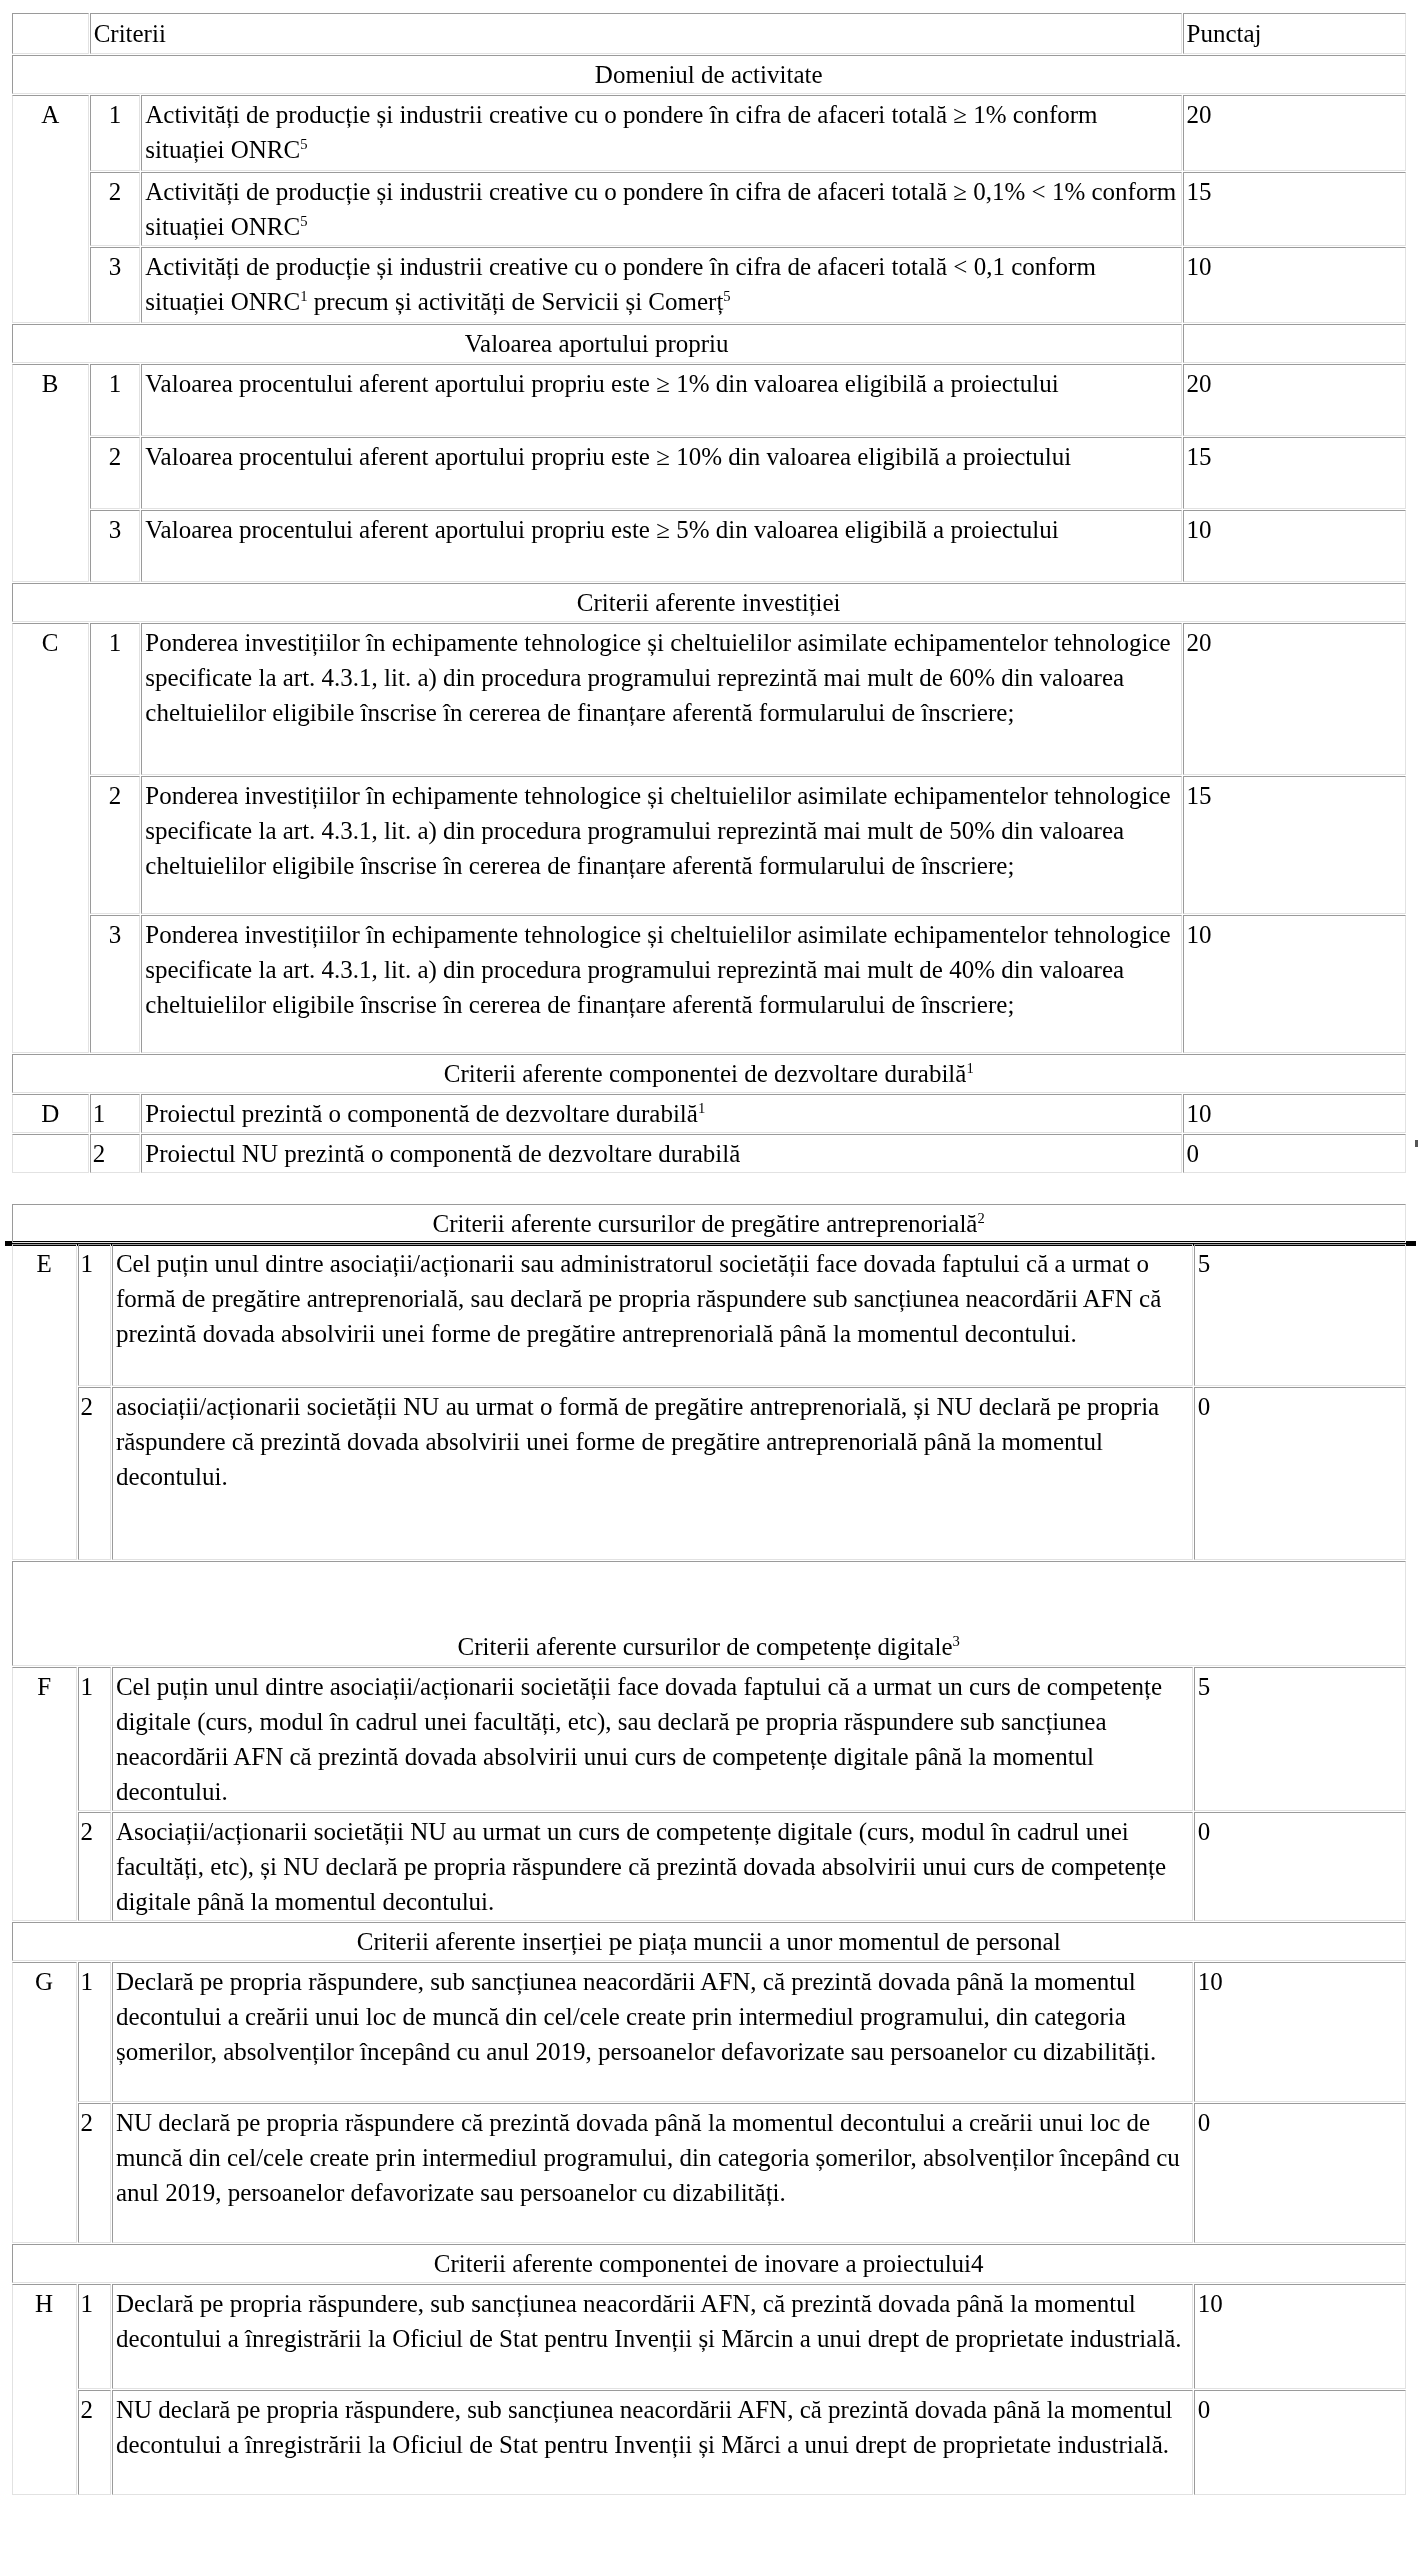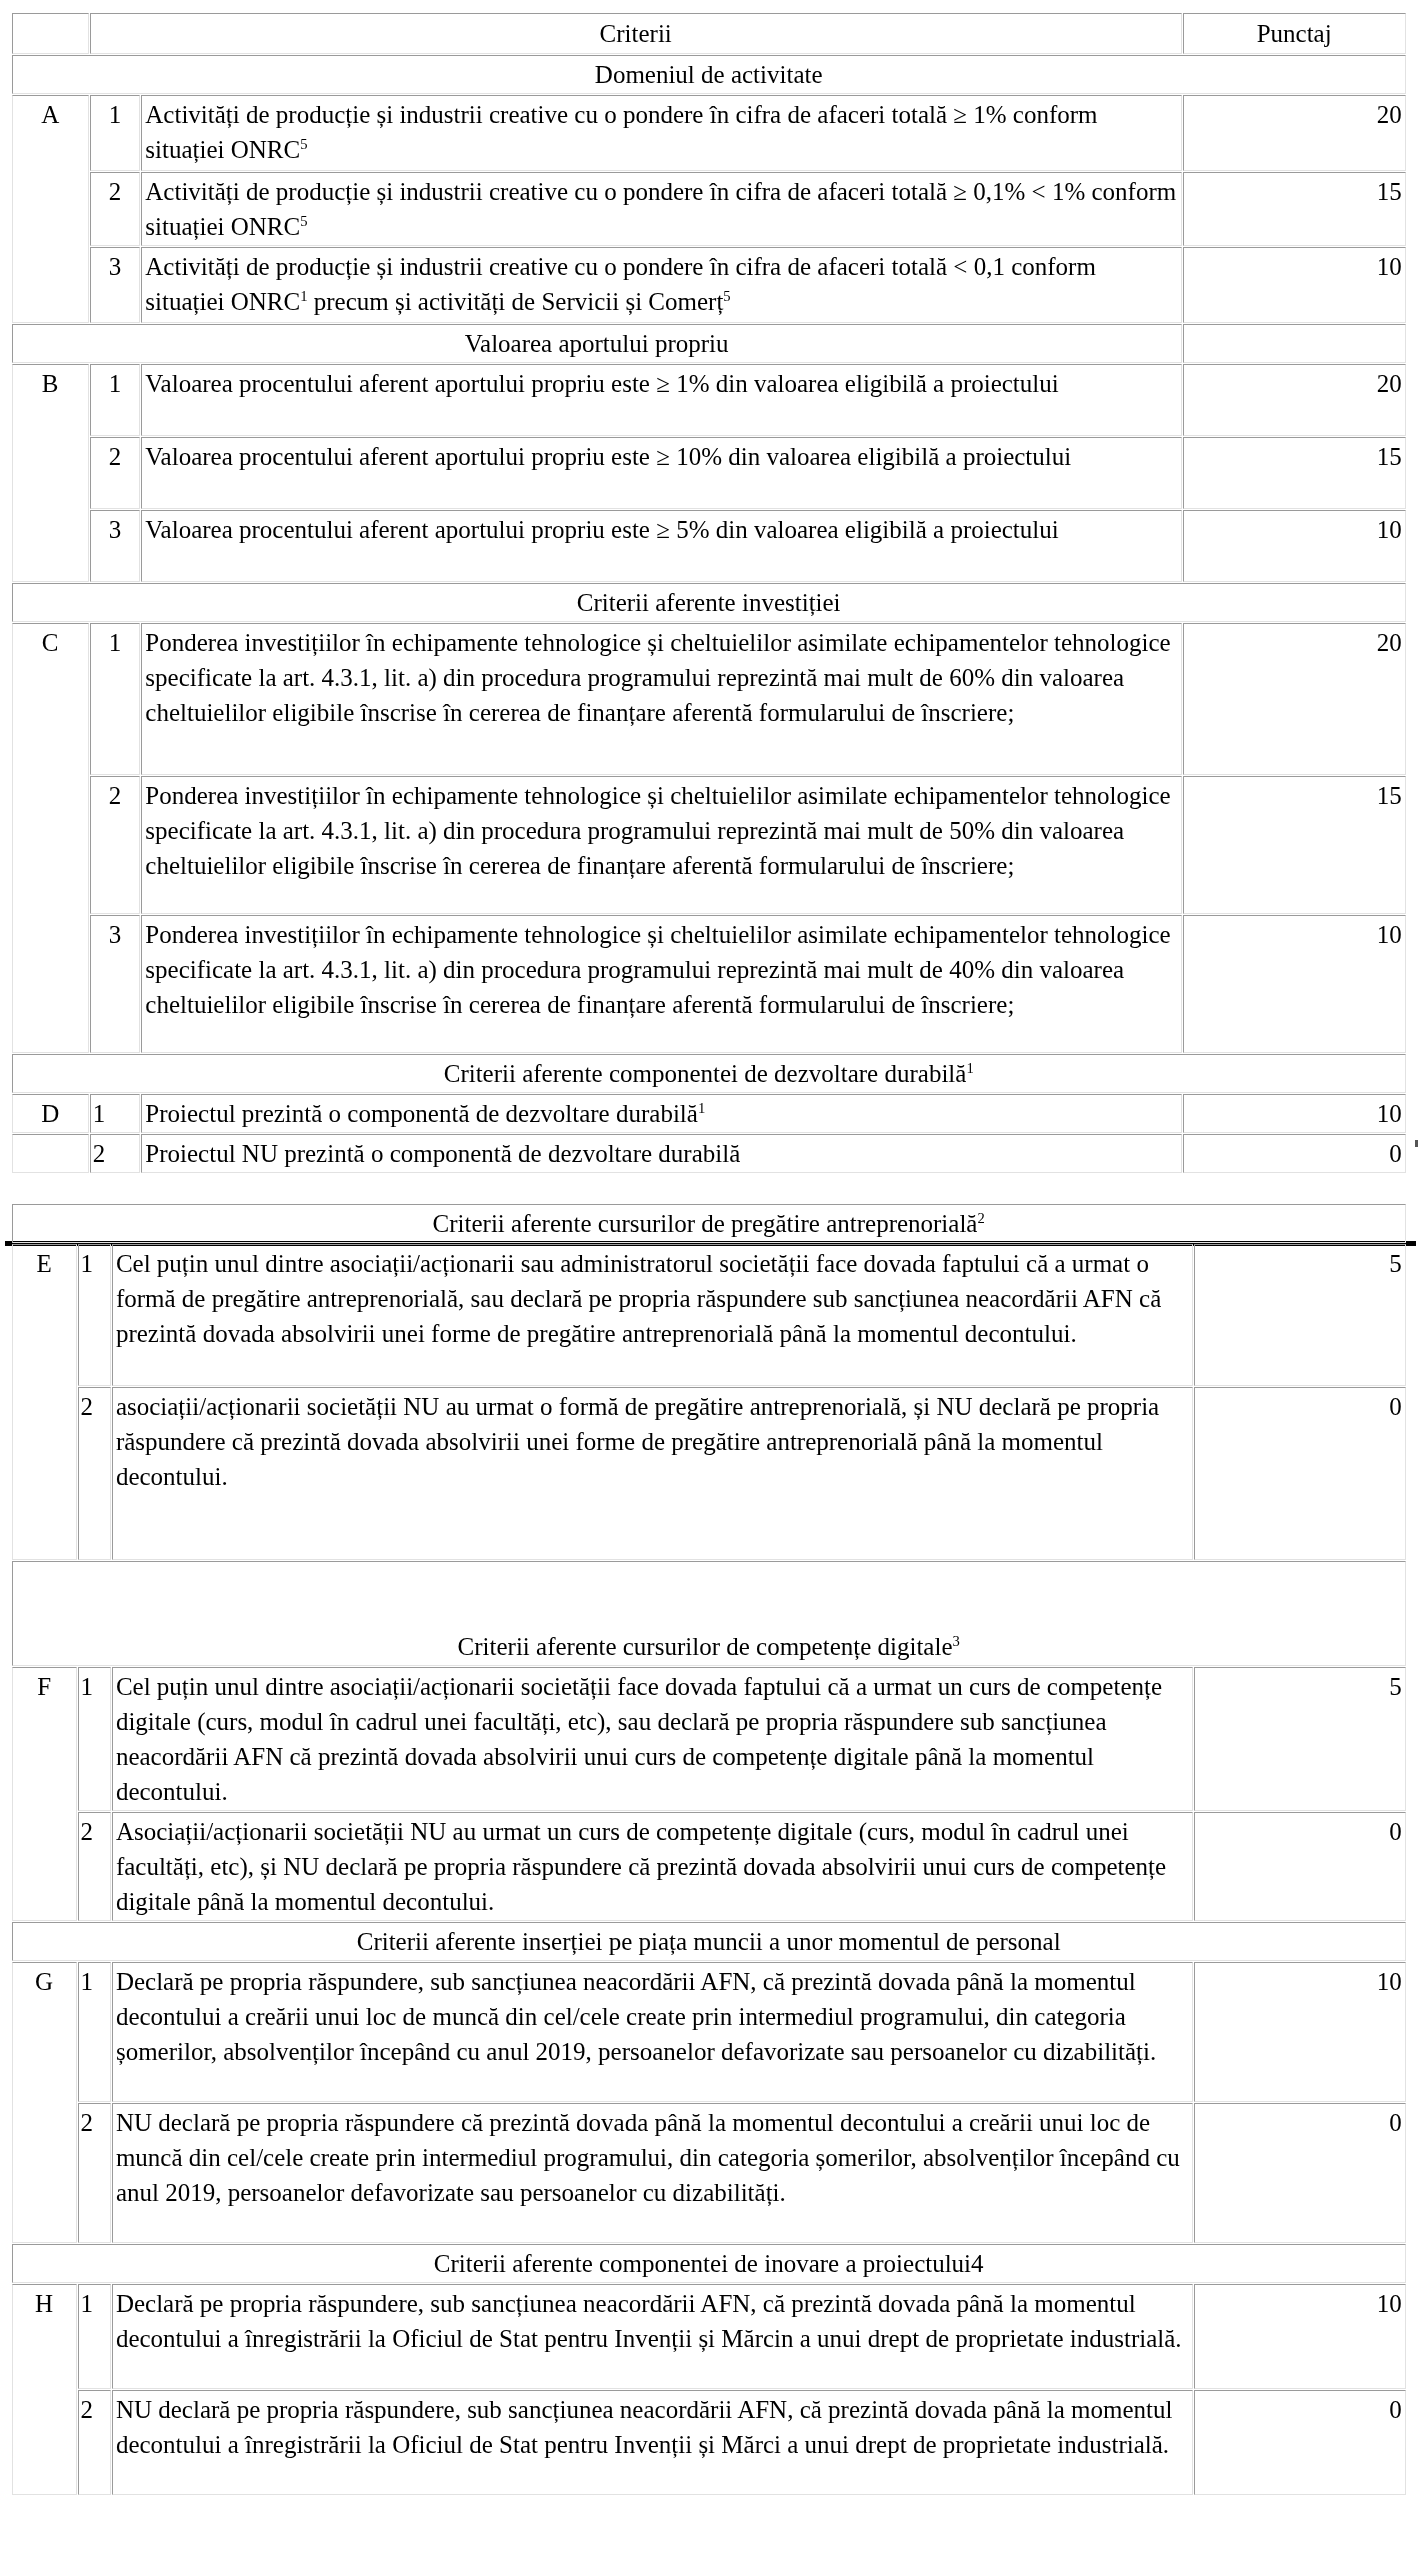--- a/index.html
+++ b/index.html
@@ -6,22 +6,22 @@
   body { width: 1420px; height: 2576px; position: relative; overflow: hidden;
          font-family: "Liberation Serif", "DejaVu Serif", serif; color: #000; }
   table { border-collapse: separate; border-spacing: 1.9px; position: absolute;
           left: 10.7px; table-layout: fixed; }
   td { border: 1.9px solid #9a9a9a; border-right-color: #e2e2e2; border-bottom-color: #e2e2e2;
        vertical-align: top; font-size: 25px; line-height: 35px; padding: 1px 2.9px; }
   td.sec { text-align: center; vertical-align: middle; }
   td.let { text-align: center; border-left-color:#e2e2e2; border-top-color:#9a9a9a; }
   td.num { text-align: center; }
   td.num2 { text-align: left; padding-left: 1.9px; }
-  td.pts { text-align: right; }
-  td.hdr { text-align: center; vertical-align: middle; }
+  td.pts { text-align: left; }
+  td.hdr { text-align: left; vertical-align: middle; }
   sup { font-size: 14.6px; line-height: 0; vertical-align: 8.8px; }
   #t1 { top: 11.7px; width: 1396px; }
   #t2 { top: 1203px; width: 1396px; }
   .divider { position: absolute; left: 4.9px; top: 1241px; width: 1411px; height: 4.9px; background: #000; }
   .tick { position: absolute; left: 1415px; top: 1140px; width: 2.9px; height: 6.8px; background: #555; }
 </style>
 </head>
 <body>
 
 <table id="t1">

